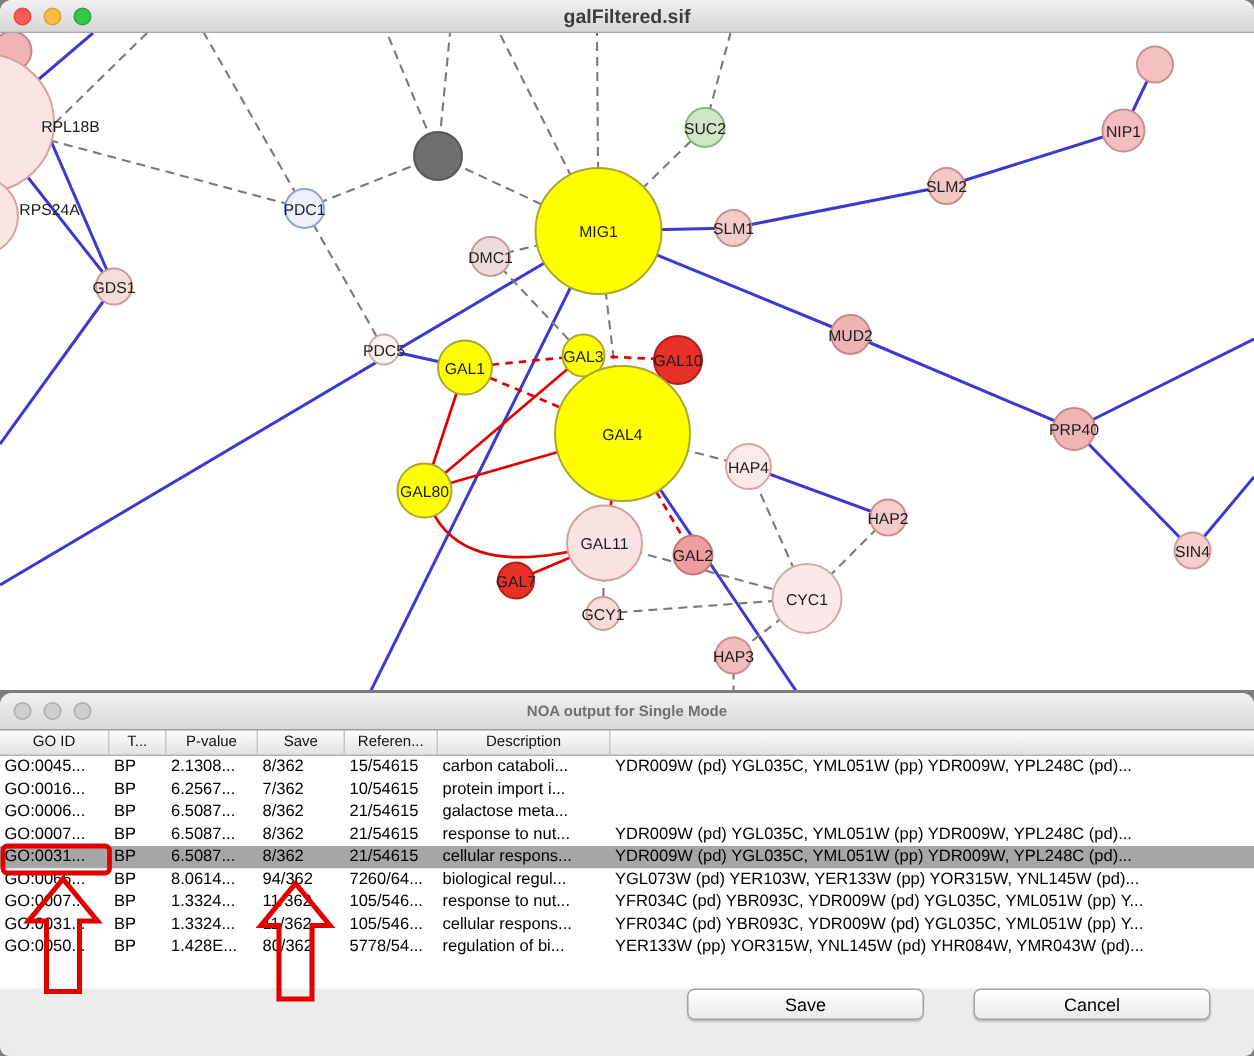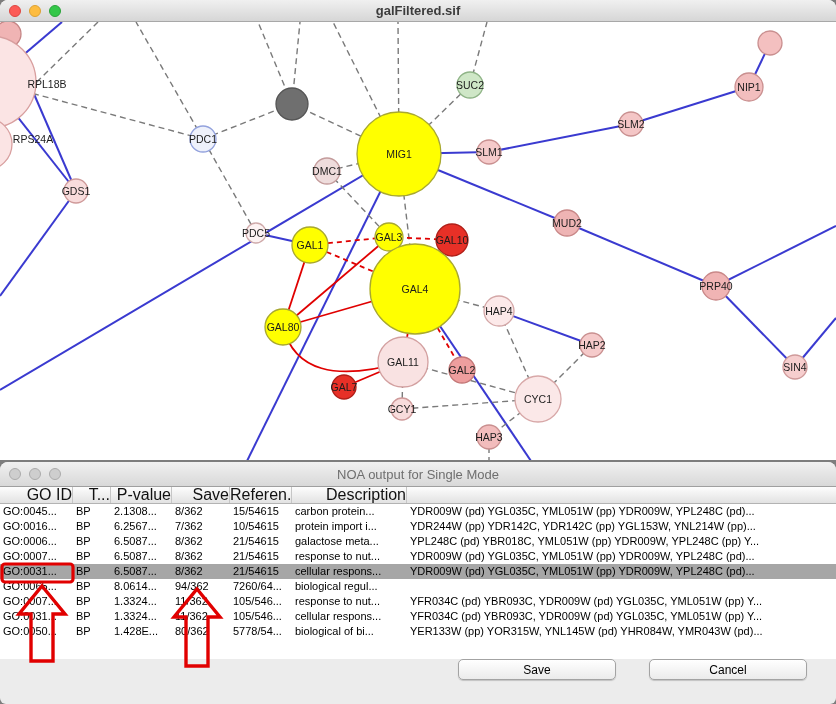--- a/index.html
+++ b/index.html
@@ -11,24 +11,24 @@
   .lights{position:absolute;left:9px;top:0;height:100%;display:flex;align-items:center;gap:8px}
   .light{width:12px;height:12px;border-radius:50%;display:inline-block}
   .light.red{background:#fc5b57;border:1px solid #dd4742}
   .light.yellow{background:#fdbc40;border:1px solid #dca133}
   .light.green{background:#34c749;border:1px solid #2aa33a}
   .light.gray{background:#cecece;border:1px solid #ababab}
   #network-svg{display:block;background:#fff}
   .nlabel{font-family:"Liberation Sans",sans-serif;font-size:10.5px;fill:#1c1c1c}
   #bottom-window{top:462px;height:242px;background:#ececec;border-radius:8px 8px 6px 6px;overflow:hidden}
   #bottom-window .titlebar{height:25px;background:linear-gradient(#f1f1f1,#d8d8d8);border-bottom:1px solid #9f9f9f}
-  #bottom-window .title{color:#6f6f6f;font-size:13px;font-weight:400}
+  #bottom-window .title{color:#6f6f6f;font-size:10px;font-weight:700}
   .thead,.trow{display:grid;grid-template-columns:73px 38px 61px 58px 62px 115px 1fr}
   .thead{height:17px;background:linear-gradient(#fdfdfd,#e2e2e2);border-bottom:1px solid #b3b3b3}
-  .hcell{font-size:16px;color:#111;text-align:right;line-height:16px;border-right:1px solid #c6c6c6;overflow:hidden;white-space:nowrap}
+  .hcell{font-size:10px;color:#111;text-align:center;line-height:16px;border-right:1px solid #c6c6c6;overflow:hidden;white-space:nowrap}
   .tbody{background:#fff;height:155px}
   .trow{height:15px;background:#fff}
   .trow.selected{background:#a6a6a6}
   .tcell{font-size:11px;line-height:15px;color:#000;padding:0 3px;overflow:hidden;white-space:nowrap}
   .mac-btn{position:absolute;top:197px;width:158px;height:21px;border:1px solid #a3a3a3;border-radius:5px;background:linear-gradient(#ffffff,#ebebeb);font-family:"Liberation Sans",sans-serif;font-size:12px;color:#000;box-shadow:0 1px 1px rgba(0,0,0,0.18)}
   #save-btn{left:458px}
   #cancel-btn{left:649px}
   #annotation-svg{position:absolute;left:0;top:0;pointer-events:none;z-index:20}
 </style>
 </head>
@@ -174,40 +174,38 @@
       <div class="hcell">Referen...</div>
       <div class="hcell">Description</div>
     </div>
   <div class="tbody" id="table-body">
       <div class="trow">
         <div class="tcell">GO:0045...</div>
         <div class="tcell">BP</div>
         <div class="tcell">2.1308...</div>
         <div class="tcell">8/362</div>
         <div class="tcell">15/54615</div>
-        <div class="tcell">carbon protein...</div>
+        <div class="tcell">carbon cataboli...</div>
         <div class="tcell">YDR009W (pd) YGL035C, YML051W (pp) YDR009W, YPL248C (pd)...</div>
       </div>
       <div class="trow">
         <div class="tcell">GO:0016...</div>
         <div class="tcell">BP</div>
         <div class="tcell">6.2567...</div>
         <div class="tcell">7/362</div>
         <div class="tcell">10/54615</div>
         <div class="tcell">protein import i...</div>
-        <div class="tcell">YDR244W (pp) YDR142C, YDR142C (pp) YGL153W, YNL214W (pp)...</div>
       </div>
       <div class="trow">
         <div class="tcell">GO:0006...</div>
         <div class="tcell">BP</div>
         <div class="tcell">6.5087...</div>
         <div class="tcell">8/362</div>
         <div class="tcell">21/54615</div>
         <div class="tcell">galactose meta...</div>
-        <div class="tcell">YPL248C (pd) YBR018C, YML051W (pp) YDR009W, YPL248C (pp) Y...</div>
       </div>
       <div class="trow">
         <div class="tcell">GO:0007...</div>
         <div class="tcell">BP</div>
         <div class="tcell">6.5087...</div>
         <div class="tcell">8/362</div>
         <div class="tcell">21/54615</div>
         <div class="tcell">response to nut...</div>
         <div class="tcell">YDR009W (pd) YGL035C, YML051W (pp) YDR009W, YPL248C (pd)...</div>
       </div>
@@ -220,20 +218,21 @@
         <div class="tcell">cellular respons...</div>
         <div class="tcell">YDR009W (pd) YGL035C, YML051W (pp) YDR009W, YPL248C (pd)...</div>
       </div>
       <div class="trow">
         <div class="tcell">GO:0065...</div>
         <div class="tcell">BP</div>
         <div class="tcell">8.0614...</div>
         <div class="tcell">94/362</div>
         <div class="tcell">7260/64...</div>
         <div class="tcell">biological regul...</div>
+        <div class="tcell">YGL073W (pd) YER103W, YER133W (pp) YOR315W, YNL145W (pd)...</div>
       </div>
       <div class="trow">
         <div class="tcell">GO:0007...</div>
         <div class="tcell">BP</div>
         <div class="tcell">1.3324...</div>
         <div class="tcell">11/362</div>
         <div class="tcell">105/546...</div>
         <div class="tcell">response to nut...</div>
         <div class="tcell">YFR034C (pd) YBR093C, YDR009W (pd) YGL035C, YML051W (pp) Y...</div>
       </div>
@@ -245,21 +244,21 @@
         <div class="tcell">105/546...</div>
         <div class="tcell">cellular respons...</div>
         <div class="tcell">YFR034C (pd) YBR093C, YDR009W (pd) YGL035C, YML051W (pp) Y...</div>
       </div>
       <div class="trow">
         <div class="tcell">GO:0050...</div>
         <div class="tcell">BP</div>
         <div class="tcell">1.428E...</div>
         <div class="tcell">80/362</div>
         <div class="tcell">5778/54...</div>
-        <div class="tcell">biological of bi...</div>
+        <div class="tcell">regulation of bi...</div>
         <div class="tcell">YER133W (pp) YOR315W, YNL145W (pd) YHR084W, YMR043W (pd)...</div>
       </div>
     </div>
   <button class="mac-btn" id="save-btn">Save</button>
   <button class="mac-btn" id="cancel-btn">Cancel</button>
 </div>
 
 <svg id="annotation-svg" width="836" height="704">
     <rect x="2" y="564" width="71" height="18" rx="3" fill="none" stroke="#e10000" stroke-width="3.2"></rect>
     <polygon points="42,586 65,614 53,614 53,661 31,661 31,614 19,614" fill="none" stroke="#e10000" stroke-width="3.4" stroke-linejoin="miter"></polygon>

